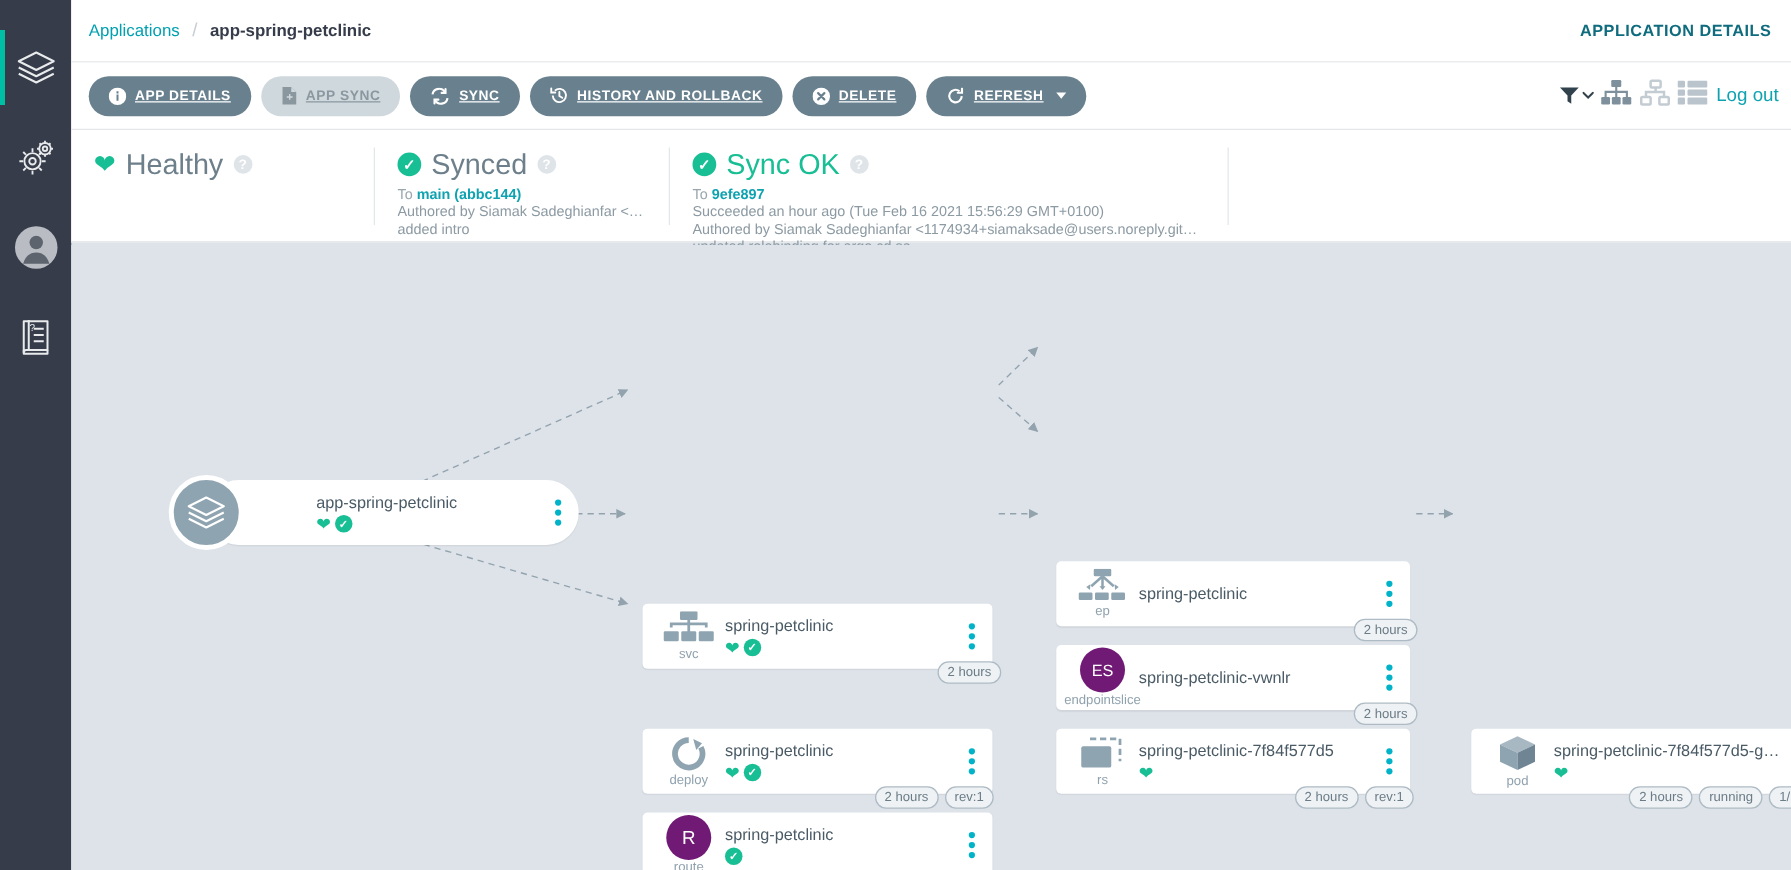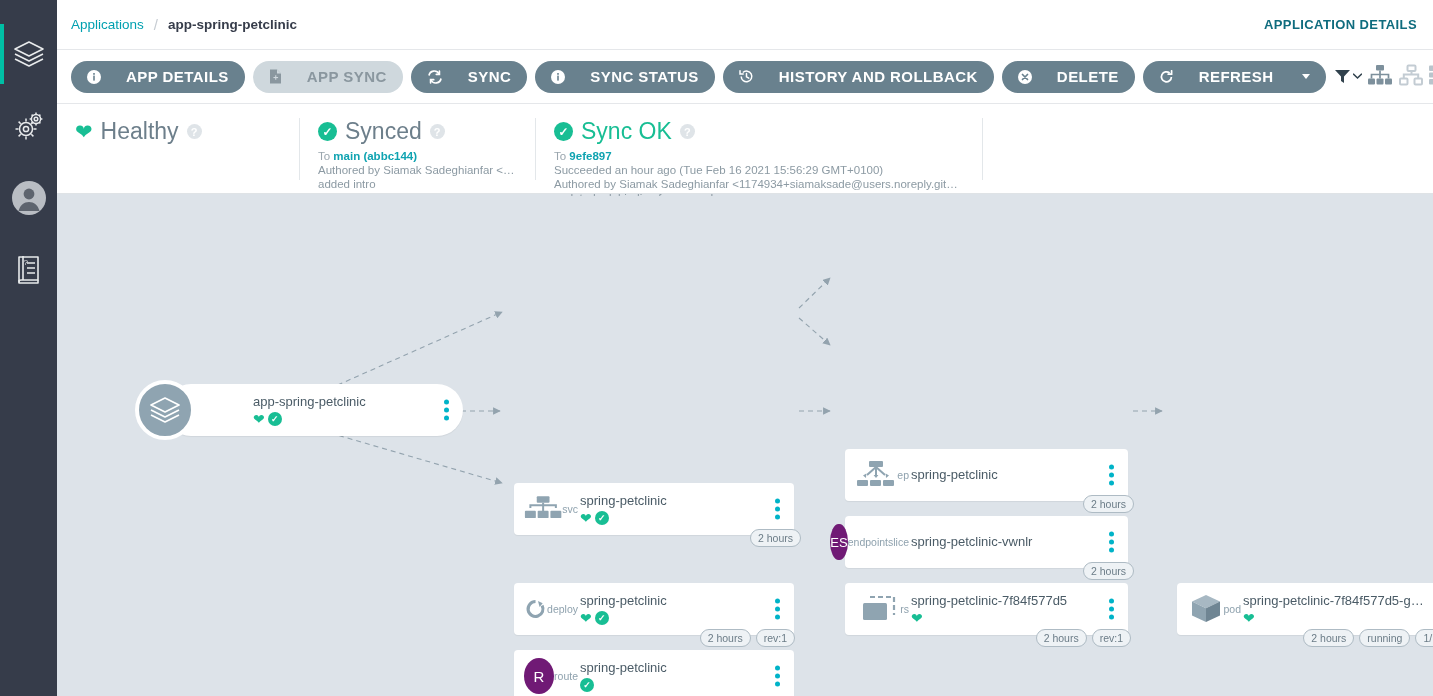--- a/index.html
+++ b/index.html
@@ -64,23 +64,23 @@
   .crumb-sep { color:#c6ccd2; margin:0 10px; font-size:15px; }
   .crumb-cur { color:#363c4a; font-size:13.5px; font-weight:600; }
   .topbar-right { margin-left:auto; color:#0f6c7e; font-size:13px; font-weight:700; letter-spacing:.4px; }
 
   .toolbar {
     height: 54px; background:#fff; border-bottom:1px solid #e5e7ea;
     display:flex; align-items:center; padding-left:14px; padding-right:10px;
   }
   .btn {
     height:32px; border-radius:16px; background:#69818e; color:#fff;
-    display:inline-flex; align-items:center; gap:25px;
-    padding: 0 16px; margin-right:8px; font-size:15px; font-weight:700; letter-spacing:.45px;
-    cursor:pointer; border:none; white-space:nowrap;
+    display:inline-flex; align-items:center; gap:7px;
+    padding: 0 16px; margin-right:8px; font-size:11px; font-weight:700; letter-spacing:.45px;
+    cursor:pointer; border:none; white-space:nowrap;text-decoration:underline;
   }
   .btn.disabled { background:#cfd8dd; color:#8a979f; cursor:default; }
   .btn .bicon { display:inline-flex; align-items:center; }
   .caret { width:0;height:0;border-left:4px solid transparent;border-right:4px solid transparent;
            border-top:5px solid #fff; margin-left:3px; }
 
   .tool-icons { margin-left:auto; display:flex; align-items:center; gap:5px; }
   .logout { color:#0fa3b1; font-size:15px; cursor:pointer; margin-left:2px; }
 
   
@@ -116,21 +116,21 @@
   .edges { position:absolute; left:0; top:0; width:1376px; height:500px; }
 
   .node {
     position:absolute; background:#fff; border-radius:4px;
     box-shadow: 0 1px 1px rgba(0,0,0,.06);
     display:flex; align-items:center;
   }
   .node.root { border-radius:28px; padding-left:60px; }
   .n-ico {
     position:absolute; left:10px; top:50%; transform:translateY(-50%);
-    width:54px; display:flex; flex-direction:row; align-items:center; justify-content:flex-end;
+    width:54px; display:flex; flex-direction:column; align-items:center; justify-content:center;
   }
   .node.root .n-ico { left:-30px; width:60px; }
   .n-kind { font-size:10.5px; color:#8fa2ae; margin-top:1px; line-height:11px; }
   .n-body { margin-left:66px; }
   .node.root .n-body { margin-left:28px; }
   .n-name { font-size:13px; color:#4a5b66; line-height:16px; }
   .n-icons { margin-top:2px; display:flex; align-items:center; gap:3px; }
   .n-icons .heart { font-size:14px; }
   .n-icons .checkc { width:14px;height:14px;font-size:9px; }
   .kebab {
@@ -244,30 +244,20 @@
           <svg width="16" height="14" viewBox="0 0 16 14" fill="none" stroke="#fff" stroke-width="1.7">
             <path d="M2 5.5A5.3 5.3 0 0 1 12 4"></path>
               <path d="M14 8.5A5.3 5.3 0 0 1 4 10"></path>
             <path d="M12.4 1.2V4.3H9.3" stroke-linecap="round"></path>
               <path d="M3.6 12.8V9.7h3.1" stroke-linecap="round"></path>
           </svg>
         </span>
         <span>SYNC</span>
       </button>
 
-      <button class="btn">
-        <span class="bicon">
-          <svg width="14" height="14" viewBox="0 0 14 14">
-              <circle cx="7" cy="7" r="7" fill="#fff"></circle>
-              <rect x="6.2" y="5.6" width="1.6" height="5" fill="#69818e"></rect>
-              <rect x="6.2" y="3" width="1.6" height="1.8" fill="#69818e"></rect>
-            </svg>
-        </span>
-        <span>SYNC STATUS</span>
-      </button>
 
       <button class="btn">
         <span class="bicon">
           <svg width="15" height="15" viewBox="0 0 15 15" fill="none" stroke="#fff" stroke-width="1.5">
             <path d="M2.2 7.4a5.3 5.3 0 1 0 1.7-3.9"></path>
               <path d="M1 1.8v3.2h3.2" stroke-linecap="round"></path>
             <path d="M7.5 4.6v3.2l2.3 1.4" stroke-linecap="round"></path>
           </svg>
         </span>
         <span>HISTORY AND ROLLBACK</span>

